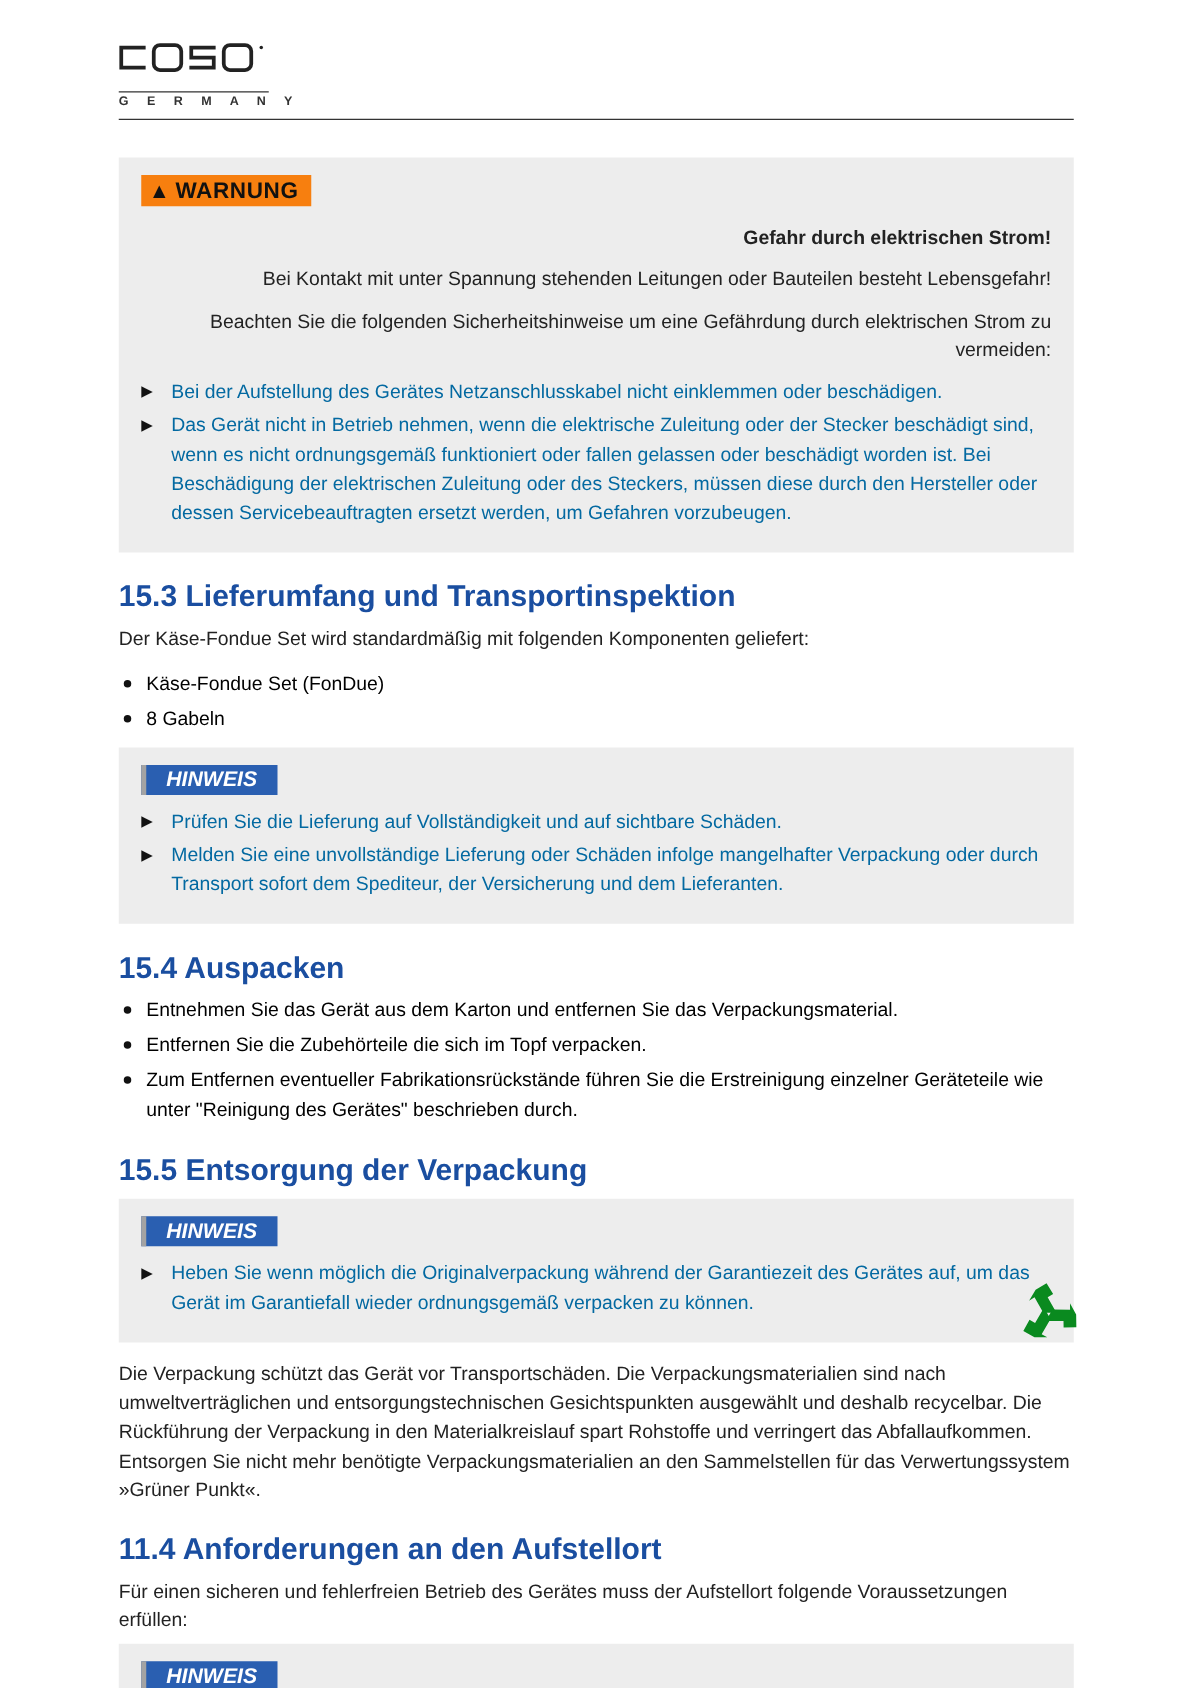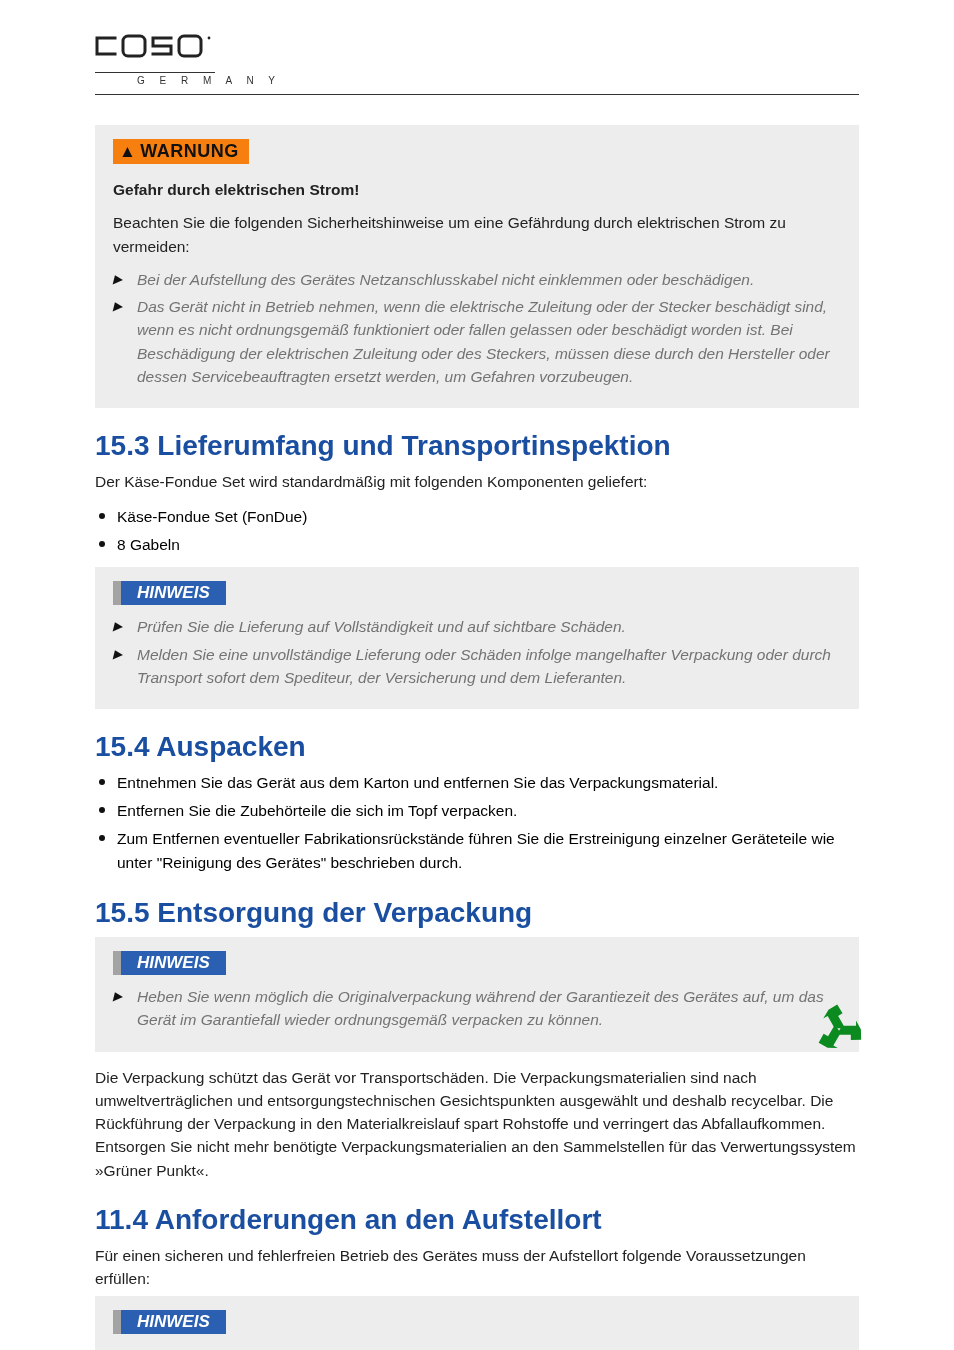--- a/index.html
+++ b/index.html
@@ -1,39 +1,39 @@
 <!DOCTYPE html>
 <html><head>
   <meta charset="utf-8">
   <style>
     * { box-sizing: border-box; margin: 0; padding: 0; }
     html, body { width: 954px; background: #fff; font-family: Arial, sans-serif; }
     .page { width: 954px; padding: 30px 95px 30px 95px; position: relative; }
     .logo-area { margin-bottom: 8px; }
     .logo-line { border-top: 1.5px solid #333; width: 120px; margin-top: 2px; }
-    .logo-sub { font-size: 10px; letter-spacing: 6px; color: #333; font-weight: 400; margin-top: 2px; margin-left: 42px; }
+    .logo-sub { font-size: 10px; letter-spacing: 6px; color: #333; font-weight: 700; margin-top: 2px; }
     .hr-main { border: none; border-top: 1.5px solid #333; margin: 6px 0 30px 0; width: 100%; }
     .gray-box { background: #ededed; padding: 14px 18px 16px 18px; margin: 0 0 14px 0; }
     .box-inner { padding-top: 4px; }
     .badge-warnung {
       display: inline-flex; align-items: center; background: #f77f0f;
       color: #111; font-weight: 700; font-size: 18px; padding: 2px 10px 2px 6px;
       letter-spacing: 0.5px;
     }
     .badge-warnung .tri { font-size: 17px; margin-right: 4px; line-height: 1; }
     .badge-hinweis {
       display: inline-block; background: #2a5fb1; color: #fff; font-style: italic;
       font-weight: 700; font-size: 17px; padding: 2px 16px 2px 16px;
-      border-left: 8px solid #a3a3a3;
+      border-left: 4px solid #a3a3a3;
     }
-    .box-text { font-size: 15.5px; color: #222; line-height: 1.5; margin-top: 10px; }
+    .box-text { font-size: 15.5px; color: #222; line-height: 1.5; margin-top: 10px; text-align: right; }
     .arrow-list { list-style: none; padding: 0; margin: 10px 0 0 0; }
-    .arrow-list li { position: relative; padding-left: 24px; font-size: 15.5px; line-height: 1.5; margin-bottom: 4px; color: #737373; font-style: italic; }
+    .arrow-list li { position: relative; padding-left: 24px; font-size: 15.5px; line-height: 1.5; margin-bottom: 4px; color: #0369a1; }
     .arrow-list li::before { content: "▶"; position: absolute; left: 0; top: 2px; font-size: 12px; color: #111; }
-    .h2 { font-size: 28px; font-weight: 700; color: #1a4ea0; margin: 22px 0 8px 0; }
+    .h2 { font-size: 24px; font-weight: 700; color: #1a4ea0; margin: 22px 0 8px 0; }
     .body-text { font-size: 15.5px; color: #222; line-height: 1.5; margin: 6px 0; }
     .two-col { display: flex; gap: 40px; justify-content: flex-end; }
     .bullet-list { list-style: none; padding: 0; margin: 6px 0; }
     .bullet-list li { position: relative; padding-left: 22px; font-size: 15.5px; line-height: 1.55; margin-bottom: 4px; }
     .bullet-list li::before { content: ""; position: absolute; left: 4px; top: 8px; width: 6px; height: 6px; background: #111; border-radius: 50%; }
     .recycle-wrap { position: relative; }
     .recycle-icon { position: absolute; right: -8px; top: 64px; width: 56px; height: 56px; }
   </style>
 </head>
 <body>
@@ -56,20 +56,21 @@
 
   <hr class="hr-main">
 
   <div class="gray-box">
     <span class="badge-warnung">
       <span class="tri">▲</span>
       <span>WARNUNG</span>
     </span>
     <div class="box-inner">
       <p class="box-text"><strong>Gefahr durch elektrischen Strom!</strong></p>
+      <p class="box-text">Bei Kontakt mit unter Spannung stehenden Leitungen oder Bauteilen besteht Lebensgefahr!</p>
       <p class="box-text">Beachten Sie die folgenden Sicherheitshinweise um eine Gefährdung durch elektrischen Strom zu vermeiden:</p>
       <ul class="arrow-list">
         <li>Bei der Aufstellung des Gerätes Netzanschlusskabel nicht einklemmen oder beschädigen.</li>
         <li>Das Gerät nicht in Betrieb nehmen, wenn die elektrische Zuleitung oder der Stecker beschädigt sind, wenn es nicht ordnungsgemäß funktioniert oder fallen gelassen oder beschädigt worden ist. Bei Beschädigung der elektrischen Zuleitung oder des Steckers, müssen diese durch den Hersteller oder dessen Servicebeauftragten ersetzt werden, um Gefahren vorzubeugen.</li>
       </ul>
     </div>
   </div>
 
   <h2 class="h2">15.3 Lieferumfang und Transportinspektion</h2>
   <p class="body-text">Der Käse-Fondue Set wird standardmäßig mit folgenden Komponenten geliefert:</p>

